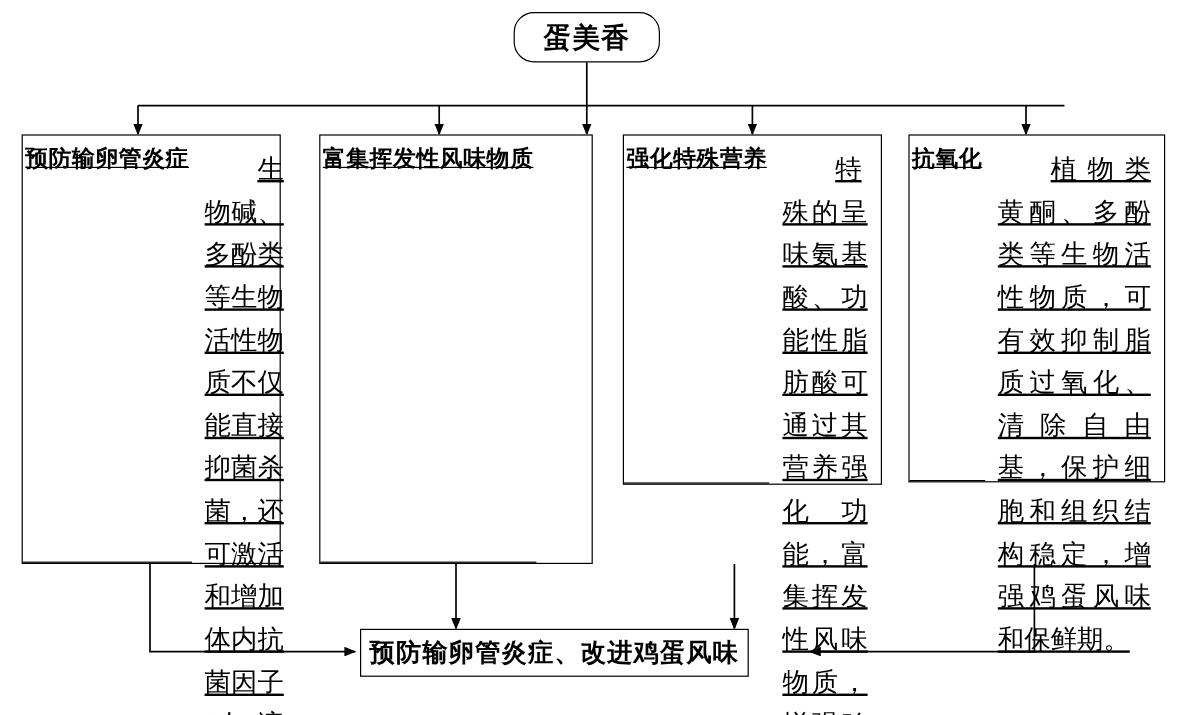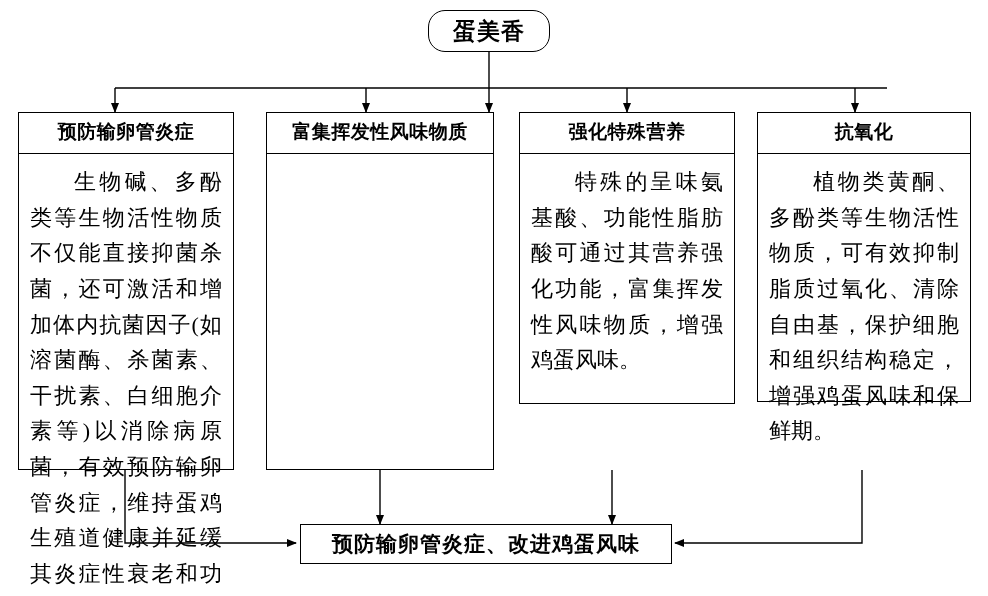--- a/index.html
+++ b/index.html
@@ -36,21 +36,22 @@
     display: flex;
     align-items: center;
     justify-content: center;
     font-weight: bold;
     font-size: 23px;
     letter-spacing: 1px;
     border-radius: 17px;
   }
   .col-node {
     display: flex;
-    flex-direction: column;
+    flex-direction: row;
+    text-decoration: underline;
   }
   .col-head {
     border-bottom: 1px solid #000000;
     text-align: center;
     font-weight: bold;
     font-size: 19px;
     padding: 6px 2px 8px 2px;
     letter-spacing: 0.5px;
     white-space: nowrap;
   }
@@ -118,17 +119,17 @@
   <div class="node col-node" style="left:519px; top:112px; width:216px; height:292px;">
     <div class="col-head">强化特殊营养</div>
     <div class="col-body">特殊的呈味氨基酸、功能性脂肪酸可通过其营养强化功能，富集挥发性风味物质，增强鸡蛋风味。</div>
   </div>
 
   <div class="node col-node" style="left:757px; top:112px; width:214px; height:290px;">
     <div class="col-head">抗氧化</div>
     <div class="col-body">植物类黄酮、多酚类等生物活性物质，可有效抑制脂质过氧化、清除自由基，保护细胞和组织结构稳定，增强鸡蛋风味和保鲜期。</div>
   </div>
 
-  <div class="node bottom-node" style="left:300px; top:524px; width:372px; height:40px;">
+  <div class="node bottom-node" style="left:300px; top:524px; width:324px; height:40px;">
     <span>预防输卵管炎症、改进鸡蛋风味</span>
   </div>
 
 </div>
 
 </body></html>

